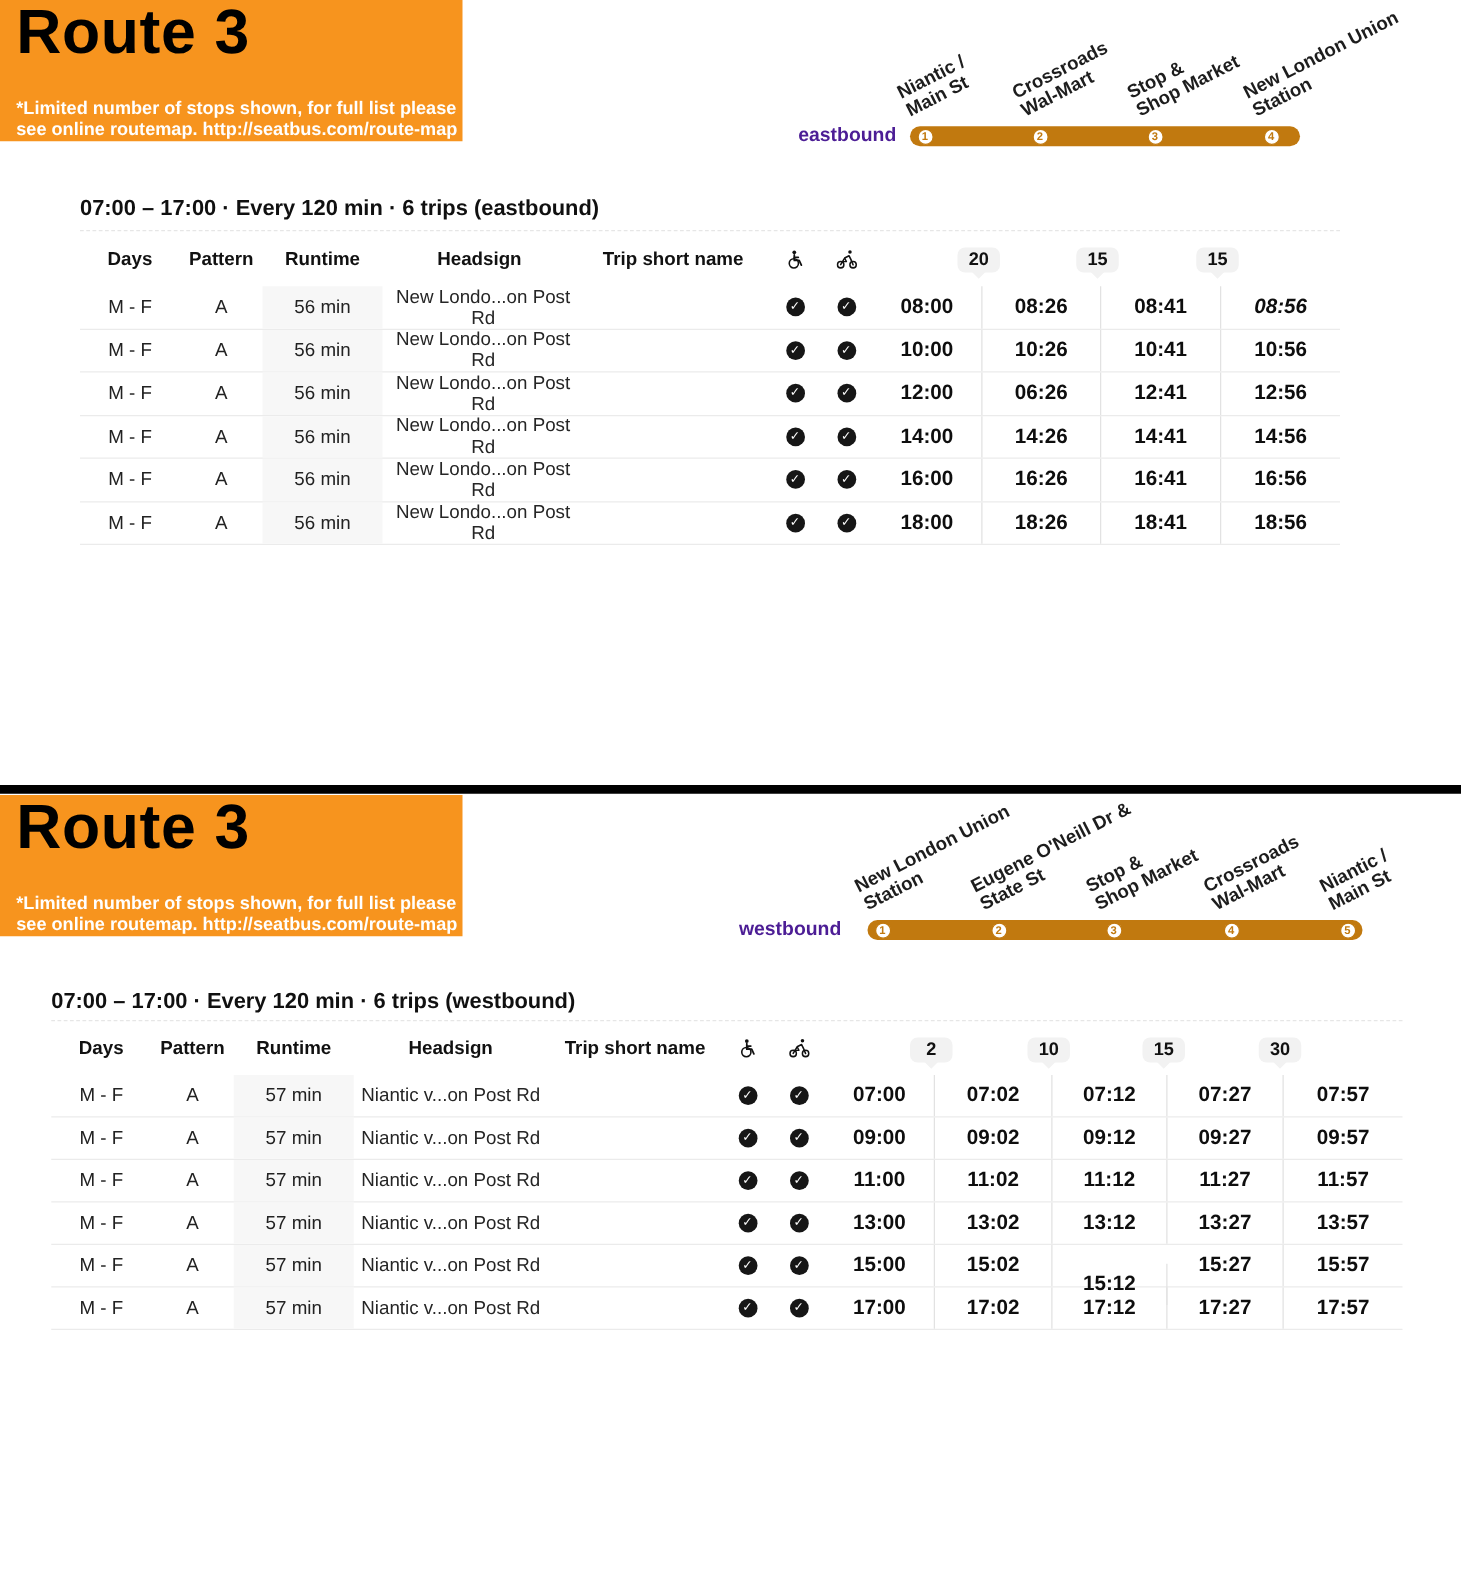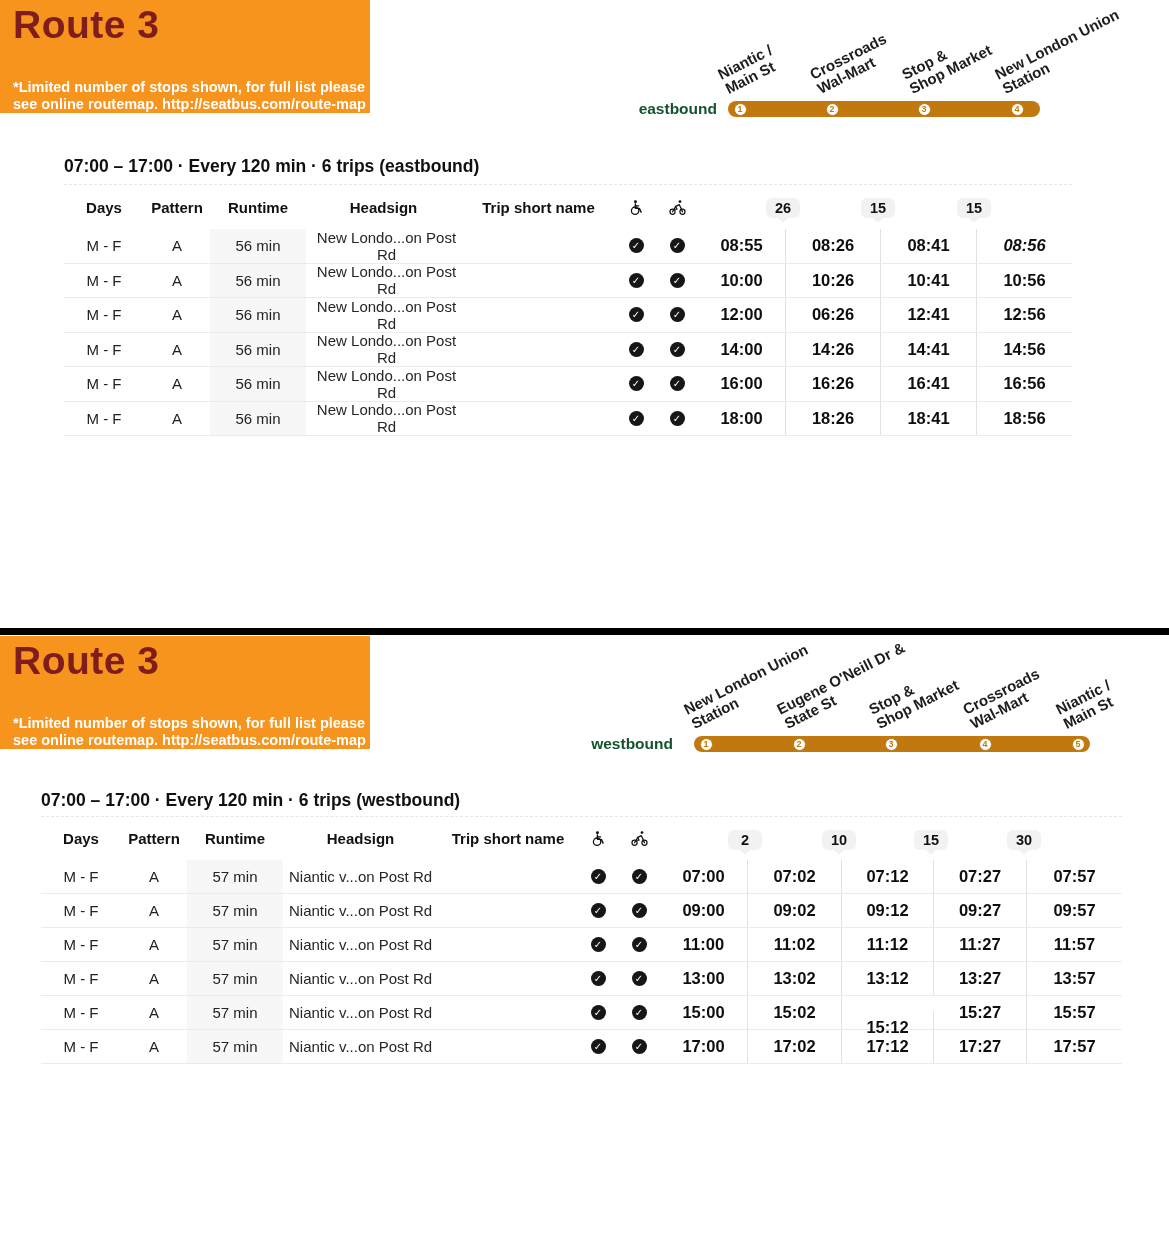--- a/index.html
+++ b/index.html
@@ -6,28 +6,28 @@
   html,body { background:#fff; }
   body { font-family:"Liberation Sans","DejaVu Sans",sans-serif; color:#1b1b1b; }
   #page { position:relative; width:1169px; height:1259px; background:#fff; overflow:hidden; }
 
   .route-section { position:absolute; left:0; width:1169px; }
   .sec0 { top:0; height:636px; }
   .sec1 { top:636px; height:623px; }
 
   
   .route-header { position:absolute; left:0; top:0; width:370px; height:113px; background:#F7941E; }
-  .route-title { position:absolute; left:13px; top:1px; font-size:39px; font-weight:700; color:#7f1d1d; line-height:48px; letter-spacing:0.5px;text-align:right; }
+  .route-title { position:absolute; left:13px; top:1px; font-size:50px; font-weight:700; color:#000000; line-height:48px; letter-spacing:0.5px;text-align:right; }
   .banner { position:absolute; left:13px; top:49px; width:347px; height:27px; background:#fff; color:#0b0b0b;
             font-size:23px; font-weight:700; line-height:27px; padding-left:5px; letter-spacing:0.3px; }
   .note { position:absolute; left:13px; top:79px; color:#fff; font-size:14.5px; font-weight:700; line-height:16.5px; white-space:pre-line; }
 
   
   .diagram { position:absolute; left:0; top:0; width:1169px; }
-  .dir-label { position:absolute; font-size:15.5px; font-weight:700; color:#14532d; line-height:16px; }
+  .dir-label { position:absolute; font-size:15.5px; font-weight:700; color:#4c1d95; line-height:16px; }
   .dia-bar { position:absolute; height:16px; background:#C1790F; border-radius:8px; }
   .stop-circle { position:absolute; width:13px; height:13px; background:#fff; border:1px solid #C1790F; border-radius:50%;
                  color:#C1790F; font-size:9px; font-weight:700; display:flex; align-items:center; justify-content:center; }
   .stop-label { position:absolute; font-size:15px; font-weight:700; line-height:16px; color:#1d1d1d;
                 white-space:pre-line; transform:rotate(-27deg); transform-origin:0 100%; }
 
   
   .summary { position:absolute; font-size:17.5px; font-weight:700; color:#101010; }
 
   
@@ -102,37 +102,37 @@
     <circle cx="19" cy="18" r="3.6" fill="none" stroke="#111" stroke-width="1.7"></circle>
     <circle cx="15.5" cy="3.6" r="2" fill="#111"></circle>
     <path d="M5 18 L9.5 10.5 L14.5 8 L16.5 12 L19 18" stroke="#111" stroke-width="1.8" fill="none" stroke-linecap="round" stroke-linejoin="round"></path>
     <path d="M9.5 10.5 L11.5 14.5 L7.5 14.5" stroke="#111" stroke-width="1.6" fill="none" stroke-linejoin="round"></path>
   </svg>
           </div>
           <div class="hdr-cell" style="width: 88px;"></div>
           <div class="hdr-cell" style="width: 95px;"></div>
           <div class="hdr-cell" style="width: 96px;"></div>
           <div class="hdr-cell" style="width: 95px;"></div>
-          <div class="badge" style="left: 702px; top: 13px;">26</div>
+          <div class="badge" style="left: 702px; top: 13px;">20</div>
           <div class="badge" style="left: 797px; top: 13px;">15</div>
           <div class="badge" style="left: 893px; top: 13px;">15</div>
         </div>
         <div class="trip-row" style="height: 34.5px;">
           <div class="cell " style="width: 80px;">M - F</div>
           <div class="cell " style="width: 66px;">A</div>
           <div class="cell  runtime-bg" style="width: 96px;">56 min</div>
           <div class="cell headsign" style="width: 155px;">New Londo...on Post Rd</div>
           <div class="cell " style="width: 155px;"></div>
           <div class="cell" style="width: 40px;">
             <span class="check">✓</span>
           </div>
           <div class="cell" style="width: 42px;">
             <span class="check">✓</span>
           </div>
-          <div class="cell timecell col-sep" style="width: 88px;">08:55</div>
+          <div class="cell timecell col-sep" style="width: 88px;">08:00</div>
           <div class="cell timecell col-sep" style="width: 95px;">08:26</div>
           <div class="cell timecell col-sep" style="width: 96px;">08:41</div>
           <div class="cell timecell" style="width: 95px; font-style: italic;">08:56</div>
         </div>
         <div class="trip-row" style="height: 34.5px;">
           <div class="cell " style="width: 80px;">M - F</div>
           <div class="cell " style="width: 66px;">A</div>
           <div class="cell  runtime-bg" style="width: 96px;">56 min</div>
           <div class="cell headsign" style="width: 155px;">New Londo...on Post Rd</div>
           <div class="cell " style="width: 155px;"></div>

